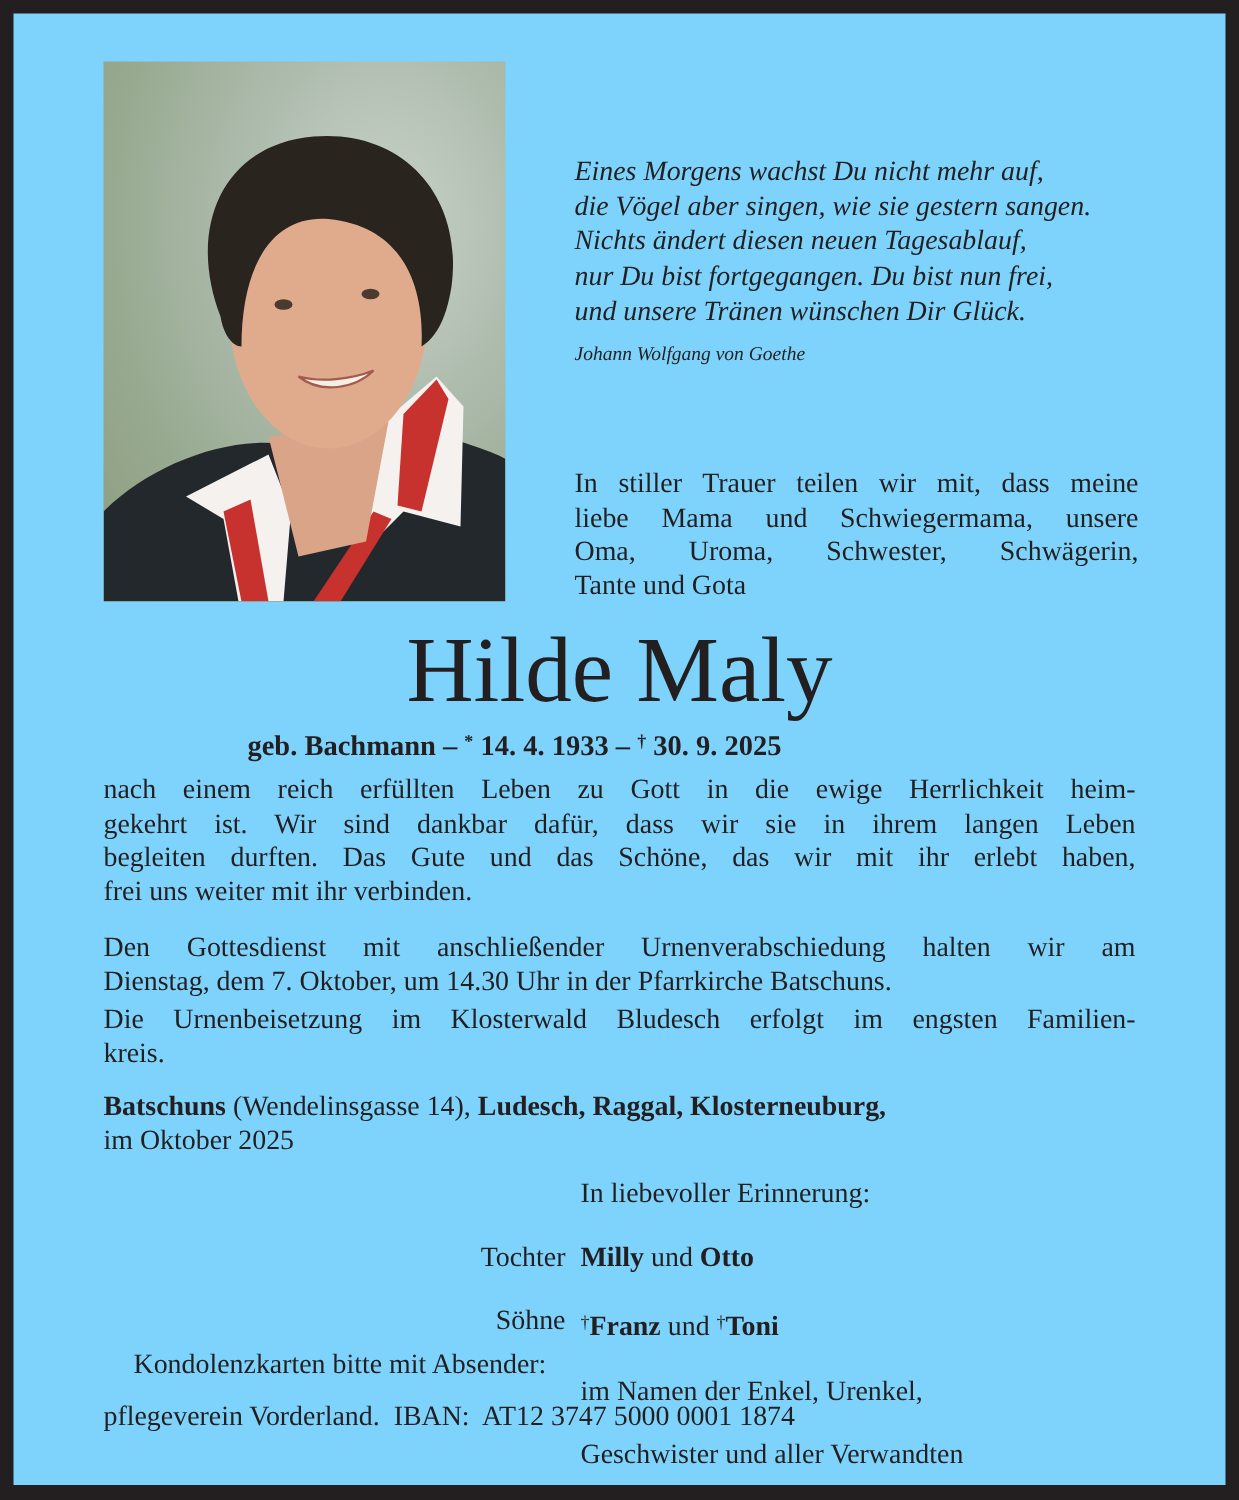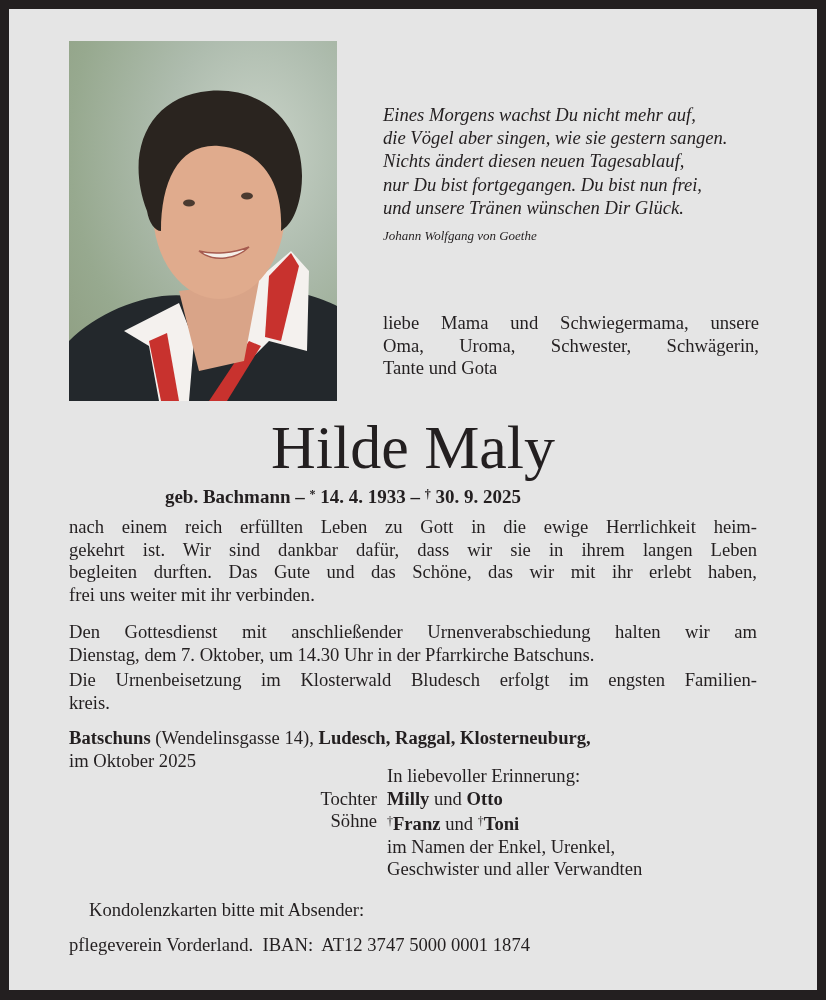--- a/index.html
+++ b/index.html
@@ -6,21 +6,21 @@
     body {
       width: 826px; height: 1000px;
       background: #231f20;
       position: relative;
       overflow: hidden;
     }
     .page {
       position: absolute;
       left: 9px; top: 9px;
       width: 808px; height: 981px;
-      background: #e5e5e5;
+      background: #7dd3fc;
       color: #231f20;
       font-family: "Liberation Serif", "DejaVu Serif", serif;
     }
     .photo {
       position: absolute;
       left: 60px; top: 32px;
       width: 268px; height: 360px;
       overflow: hidden;
       background: radial-gradient(ellipse at 70% 30%, #c9d3c8 0%, #aebcae 35%, #97a98f 70%, #8d9c7f 100%);
     }
@@ -77,21 +77,21 @@
     }
     .jline { display: block; white-space: nowrap; text-align: justify; text-align-last: justify; }
     .jline.last { text-align-last: left; }
     .b { font-weight: bold; }
     .family {
       position: absolute;
       left: 280px; top: 756px;
       font-size: 18.6px;
       line-height: 22.6px;
     }
-    .fam-row { display: flex; }
+    .fam-row { display: flex; margin-top: 20px; }
     .fam-label { width: 88px; text-align: right; padding-right: 10px; white-space: nowrap; }
     .fam-value { white-space: nowrap; }
     .fam-value sup { font-size: 12px; vertical-align: 5px; }
   </style>
 </head>
 <body>
 
 <div class="page">
 
   <div class="photo">
@@ -122,20 +122,21 @@
   <div class="quote">
     <span class="quote-line">Eines Morgens wachst Du nicht mehr auf,</span>
     <span class="quote-line">die Vögel aber singen, wie sie gestern sangen.</span>
     <span class="quote-line">Nichts ändert diesen neuen Tagesablauf,</span>
     <span class="quote-line">nur Du bist fortgegangen. Du bist nun frei,</span>
     <span class="quote-line">und unsere Tränen wünschen Dir Glück.</span>
     <span class="quote-author">Johann Wolfgang von Goethe</span>
   </div>
 
   <div class="intro">
+    <span class="intro-line">In stiller Trauer teilen wir mit, dass meine</span>
     <span class="intro-line">liebe Mama und Schwiegermama, unsere</span>
     <span class="intro-line">Oma, Uroma, Schwester, Schwägerin,</span>
     <span class="intro-line last">Tante und Gota</span>
   </div>
 
   <div class="name">Hilde Maly</div>
 
   <div class="birth">
     <span>geb. Bachmann</span><span> – </span><sup>*</sup><span> 14. 4. 1933</span><span> – </span><sup>†</sup><span> 30. 9. 2025</span>
   </div>

